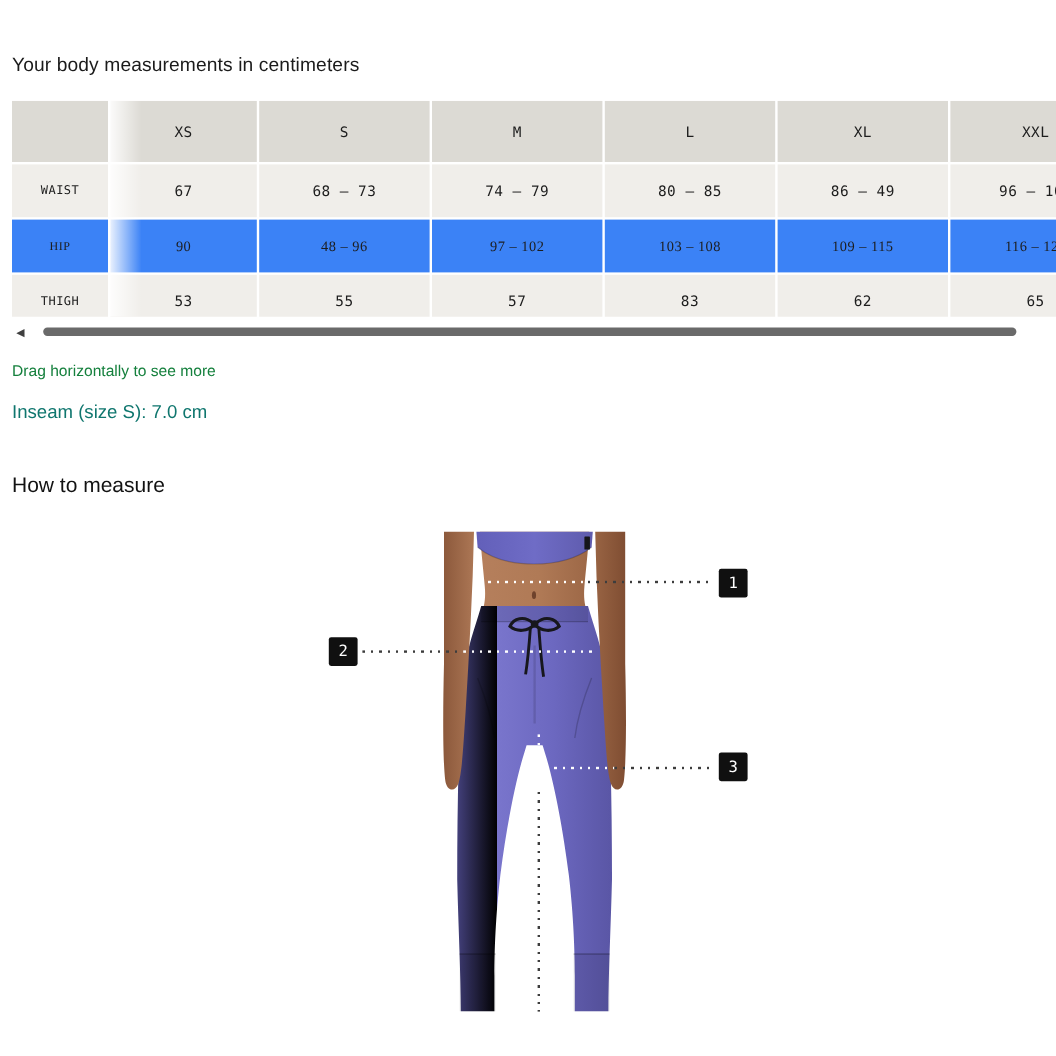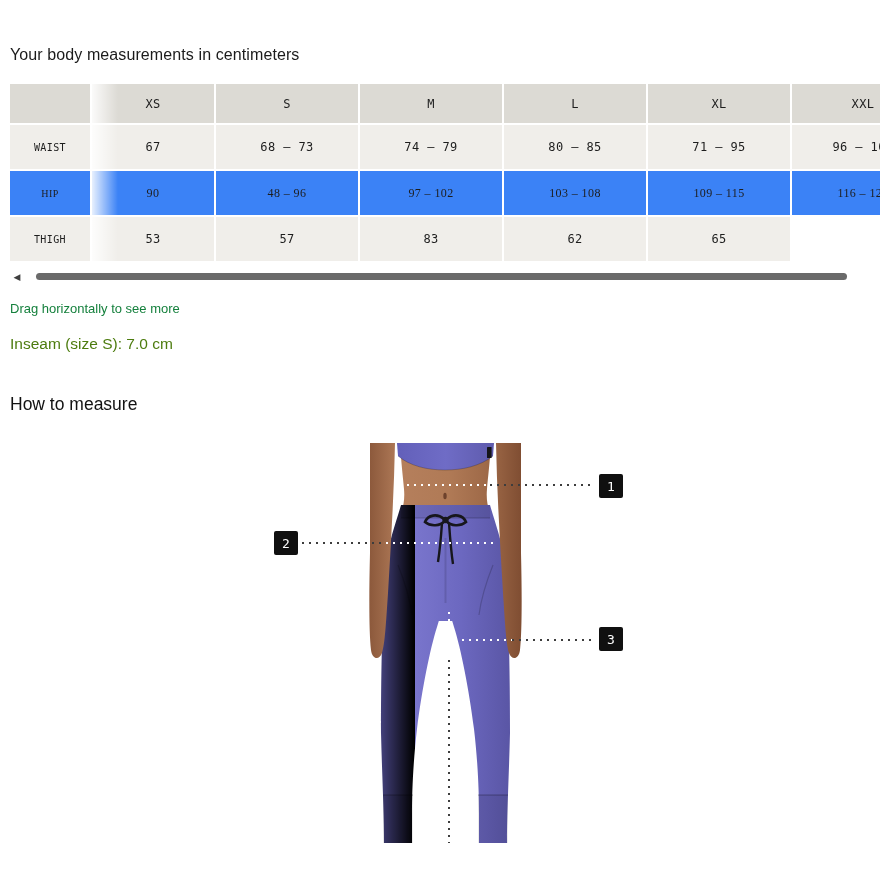--- a/index.html
+++ b/index.html
@@ -22,21 +22,21 @@
   .t-row {
     display:grid; grid-template-columns:80px 122px repeat(5, 142px);
     column-gap:2px; margin-bottom:2px;
   }
   .cell {
     display:flex; align-items:center; justify-content:center;
     font-family:"DejaVu Sans Mono","Liberation Mono",monospace;
     font-size:12px; letter-spacing:.4px; color:#1d1d1d;
     height:44px; background:#f0eeea; white-space:nowrap;
   }
-  .t-head .cell { background:#dcdad4; height:39px; }
+  .t-head .cell { background:#dcdad4; height:51px; }
   .row-even .cell { background:#3b82f6;font-family:Liberation Serif, serif; }
   .row-label { font-size:10px; }
   .col-fade {
     position:absolute; left:80px; top:0; width:28px; height:100%;
     background:linear-gradient(to right, rgba(255,255,255,.95), rgba(255,255,255,0));
     pointer-events:none;
   }
 
   
   .scroll-arrow-left {
@@ -48,21 +48,21 @@
     position:absolute; left:36px; top:273px; width:811px; height:7px;
     background:#6a6a6a; border-radius:4px; cursor:grab;
   }
 
   .drag-hint {
     position:absolute; left:10px; top:301px;
     font-size:13px; color:#15803d;text-align:right;
   }
   .inseam-note {
     position:absolute; left:10px; top:335px;
-    font-size:15.5px; color:#4d7c0f;
+    font-size:15.5px; color:#0f766e;
   }
   .how-to-heading {
     position:absolute; left:10px; top:394px;
     font-size:17.5px; color:#121212;
   }
 
   
   .diagram { position:absolute; left:270px; top:443px; width:360px; height:400px; }
   .figure-svg { position:absolute; left:98px; top:0; width:155px; height:400px; }
 
@@ -109,35 +109,36 @@
         <div class="cell">L</div>
         <div class="cell">XL</div>
         <div class="cell">XXL</div>
       </div>
       <div class="t-row row-odd">
         <div class="cell row-label">WAIST</div>
         <div class="cell">67</div>
         <div class="cell">68 – 73</div>
         <div class="cell">74 – 79</div>
         <div class="cell">80 – 85</div>
-        <div class="cell">71 – 95</div>
+        <div class="cell">86 – 49</div>
         <div class="cell">96 – 105</div>
       </div>
       <div class="t-row row-even">
         <div class="cell row-label">HIP</div>
         <div class="cell">90</div>
         <div class="cell">48 – 96</div>
         <div class="cell">97 – 102</div>
         <div class="cell">103 – 108</div>
         <div class="cell">109 – 115</div>
         <div class="cell">116 – 122</div>
       </div>
       <div class="t-row row-odd">
         <div class="cell row-label">THIGH</div>
         <div class="cell">53</div>
+        <div class="cell">55</div>
         <div class="cell">57</div>
         <div class="cell">83</div>
         <div class="cell">62</div>
         <div class="cell">65</div>
       </div>
     </div>
     <div class="col-fade"></div>
   </div>
 
   <div class="scroll-arrow-left">◀</div>

